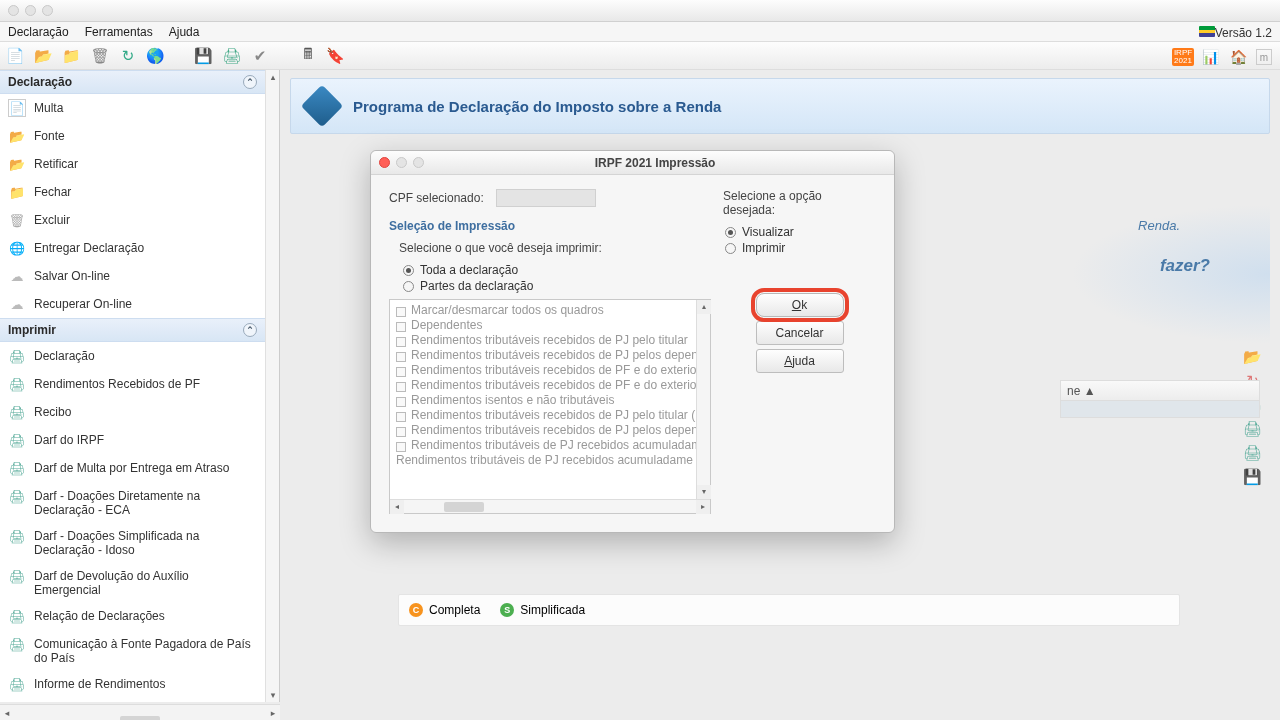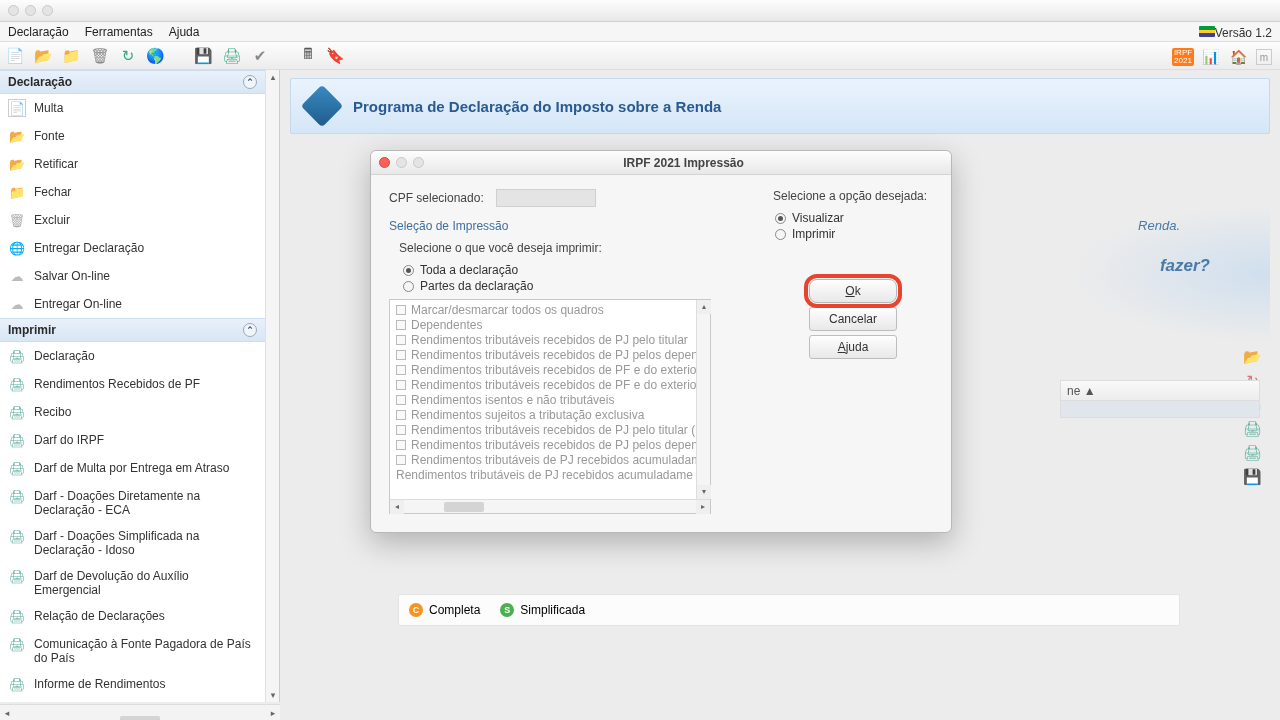--- a/index.html
+++ b/index.html
@@ -52,38 +52,38 @@
 .table-row { position:absolute; right:10px; top:274px; width:200px; height:18px; background:#e0e6eb; border:1px solid #ddd;}
 
 .mini-icons { position:absolute; right:8px; top:222px; display:flex; flex-direction:column; gap:6px; align-items:center;}
 .mini-icons > span { font-size:15px;}
 
 .footer-pill { position:absolute; left:108px; right:90px; top:468px; background:#fcfcfc; border:1px solid #e4e4e4; border-radius:2px; padding:8px 10px; display:flex; gap:20px; align-items:center;}
 .badge-c { width:14px; height:14px; background:#f7931e; border-radius:50%; color:#fff; font-size:9px; display:inline-flex; align-items:center; justify-content:center; font-weight:bold;}
 .badge-s { width:14px; height:14px; background:#4caf50; border-radius:50%; color:#fff; font-size:9px; display:inline-flex; align-items:center; justify-content:center; font-weight:bold;}
 
 
-.modal-backdrop { position:absolute; top:150px; left:370px; width:582px; background:#f6f6f6; border:1px solid #b8b8b8; border-radius:6px; box-shadow:0 10px 30px rgba(0,0,0,0.25); }
+.modal-backdrop { position:absolute; top:150px; left:370px; width:525px; background:#f6f6f6; border:1px solid #b8b8b8; border-radius:6px; box-shadow:0 10px 30px rgba(0,0,0,0.25); }
 .modal-title { height:24px; background:linear-gradient(#fdfdfd,#e8e8e8); border-radius:6px 6px 0 0; display:flex; align-items:center; padding:0 8px; border-bottom:1px solid #d4d4d4;}
 .modal-title .traffic .dot:first-child { background:#ff5f57; border-color:#e0443e;}
 .modal-title .tt { flex:1; text-align:center; font-weight:600; color:#444; font-size:12px;}
 .modal-body { padding: 14px 18px 18px; display:flex; gap:12px;}
 .modal-left { flex:1;}
 .modal-right { width:160px; padding-top:0;}
 .cpf-row { display:flex; align-items:center; gap:12px; margin-bottom:12px; color:#444;}
 .cpf-box { width:100px; height:18px; background:#e4e4e4; border:1px solid #d0d0d0;}
 .fieldset { border:none;}
-.fs-title { color:#3f6fa0; font-weight:400; margin-bottom:8px;}
+.fs-title { color:#3f6fa0; font-weight:700; margin-bottom:8px;}
 .fs-sub { color:#444; margin:4px 0 8px 10px;}
 .radio-row { display:flex; align-items:center; gap:6px; margin:2px 0 2px 14px; color:#333;}
 .radio { width:11px; height:11px; border:1px solid #888; border-radius:50%; display:inline-flex; align-items:center; justify-content:center;}
 .radio.checked::after { content:""; width:5px; height:5px; background:#555; border-radius:50%;}
 .listbox { margin-top:6px; border:1px solid #c9c9c9; background:#fff; height:215px; position:relative; width:322px;}
 .listbox-inner { position:absolute; left:0; right:14px; top:0; bottom:14px; overflow:hidden; padding:2px 0;}
-.list-item { display:flex; align-items:center; gap:5px; padding:0 6px; color:#999; height:15px; white-space:nowrap;}
+.list-item { display:flex; align-items:flex-end; gap:5px; padding:0 6px; color:#999; height:15px; white-space:nowrap;}
 .cb { width:10px; height:10px; border:1px solid #bbb; background:#f9f9f9; flex-shrink:0;}
 .vscroll { position:absolute; right:0; top:0; bottom:14px; width:14px; background:#f5f5f5; border-left:1px solid #ddd;}
 .vscroll .ar, .hscroll .ar { width:14px; height:14px; font-size:8px; text-align:center; line-height:14px; color:#666; background:#efefef;}
 .hscroll { position:absolute; left:0; right:0; bottom:0; height:14px; background:#f5f5f5; border-top:1px solid #ddd; display:flex;}
 .hscroll .track { flex:1; position:relative;}
 .hscroll .thumb { position:absolute; left:40px; top:2px; height:10px; width:40px; background:#d4d4d4; border-radius:2px;}
 
 .option-title { color:#444; margin-bottom:8px;}
 .btn { width:88px; height:24px; background:linear-gradient(#fefefe,#e8e8e8); border:1px solid #bdbdbd; border-radius:3px; margin:4px auto; display:flex; align-items:center; justify-content:center; color:#333; cursor:default;}
 .btn.highlight { outline: 4px solid #e8432e; outline-offset: 1px; border-radius: 8px; border-color:#b8b8b8; }
@@ -169,21 +169,21 @@
           <div class="side-item">
             <span class="side-icon" style="color:#c80">🌐</span>
             <span class="lbl">Entregar Declaração</span>
           </div>
           <div class="side-item">
             <span class="side-icon" style="color:#bbb">☁</span>
             <span class="lbl">Salvar On-line</span>
           </div>
           <div class="side-item">
             <span class="side-icon" style="color:#bbb">☁</span>
-            <span class="lbl">Entregar On-line</span>
+            <span class="lbl">Recuperar On-line</span>
           </div>
         </div>
       <div class="group-header">
         <span>Imprimir</span>
         <span class="chev">⌃</span>
       </div>
       <div id="g2">
           <div class="side-item">
             <span class="side-icon" style="color:#5a9">🖨</span>
             <span class="lbl">Declaração</span>
@@ -332,24 +332,20 @@
               <div class="list-item">
                 <span class="cb"></span>
                 <span>Rendimentos tributáveis recebidos de PF e do exterior p</span>
               </div>
               <div class="list-item">
                 <span class="cb"></span>
                 <span>Rendimentos isentos e não tributáveis</span>
               </div>
               <div class="list-item">
                 <span class="cb"></span>
-                <span>Rendimentos sujeitos a tributação exclusiva</span>
-              </div>
-              <div class="list-item">
-                <span class="cb"></span>
                 <span>Rendimentos tributáveis recebidos de PJ pelo titular (Im</span>
               </div>
               <div class="list-item">
                 <span class="cb"></span>
                 <span>Rendimentos tributáveis recebidos de PJ pelos depend</span>
               </div>
               <div class="list-item">
                 <span class="cb"></span>
                 <span>Rendimentos tributáveis de PJ recebidos acumuladame</span>
               </div>

